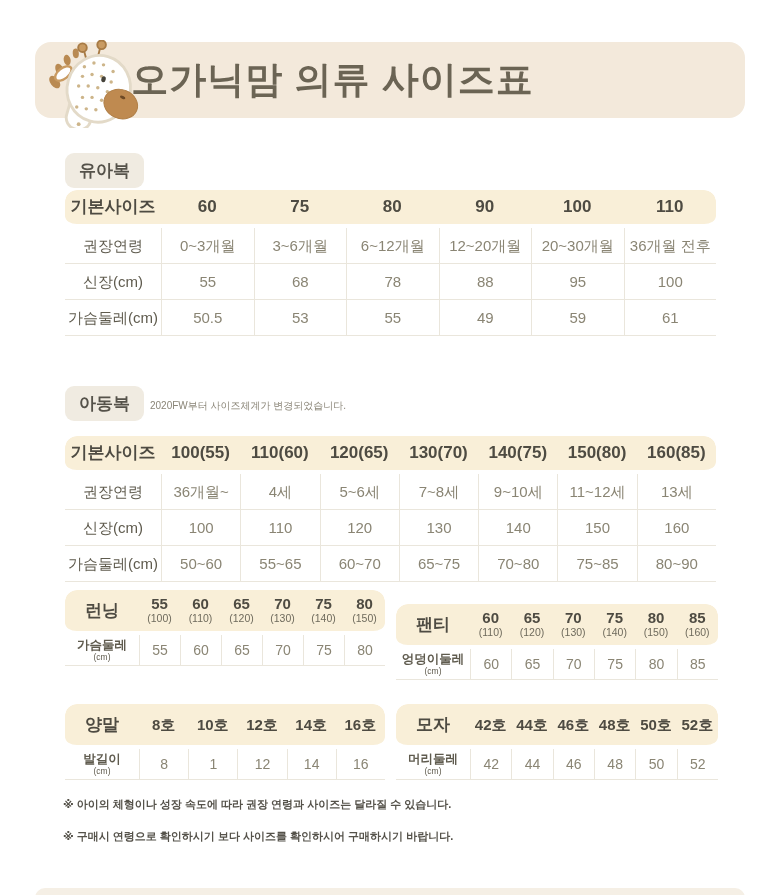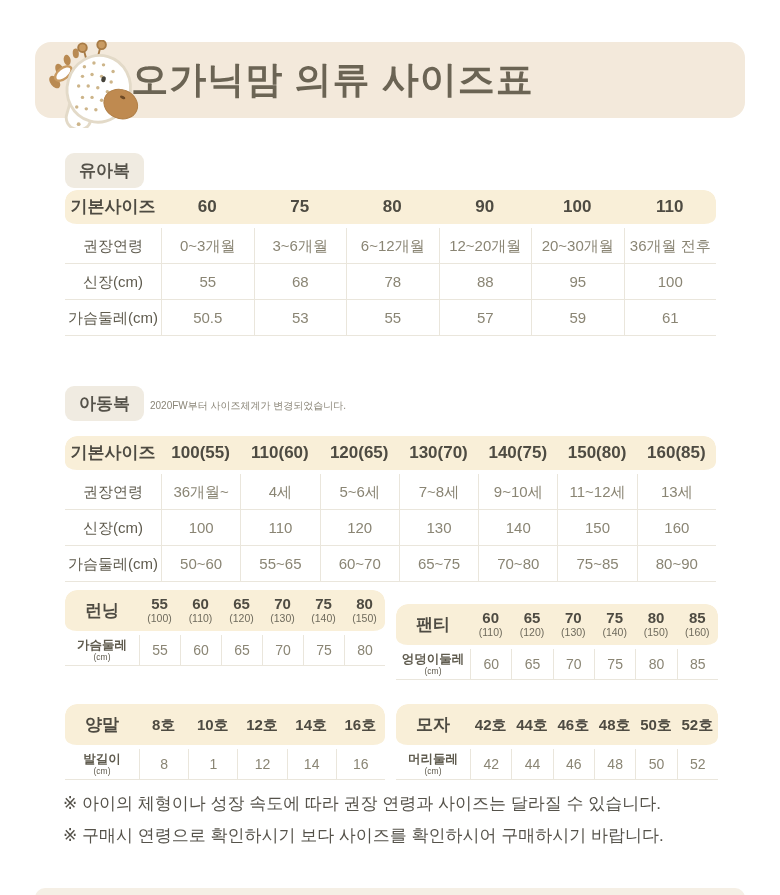--- a/index.html
+++ b/index.html
@@ -58,21 +58,21 @@
   .tbl-small thead th .l2{font-size:10.5px;font-weight:normal;line-height:13px;padding-bottom:6px;color:#6e6a5c;}
   .tbl-small thead th:first-child .l1{font-size:17px;line-height:29px;padding:6px 0;}
   .tbl-small tbody td .l1{font-size:14px;line-height:29px;}
   .tbl-small tbody td:first-child .l1{font-size:12.5px;font-weight:bold;line-height:15px;padding-top:3px;color:var(--label);}
   .tbl-small tbody td:first-child .l2{font-size:8.5px;line-height:9px;padding-bottom:3px;color:var(--label);}
   .tbl-xs thead th .l1{padding:8px 0;}
   .tbl-xs thead th:first-child .l1{padding:6px 15px;}
 
   
   .footnotes{position:absolute;left:63px;top:788px;width:680px;}
-  .footnote{font-size:17px;font-weight:normal;color:var(--text-dark);line-height:32px;}
+  .footnote{font-size:11px;font-weight:bold;color:var(--text-dark);line-height:32px;}
 
   .bottom-bar{position:absolute;left:35px;top:888px;width:710px;height:10px;
         background:var(--bottom-bar);border-radius:10px 10px 0 0;}
 </style>
 </head>
 <body>
 
 <div class="page">
 
   <div class="band"></div>
@@ -223,21 +223,21 @@
             <td>
               <div class="l1">50.5</div>
             </td>
             <td>
               <div class="l1">53</div>
             </td>
             <td>
               <div class="l1">55</div>
             </td>
             <td>
-              <div class="l1">57</div>
+              <div class="l1">49</div>
             </td>
             <td>
               <div class="l1">59</div>
             </td>
             <td>
               <div class="l1">61</div>
             </td>
           </tr>
         </tbody>
       </table>

